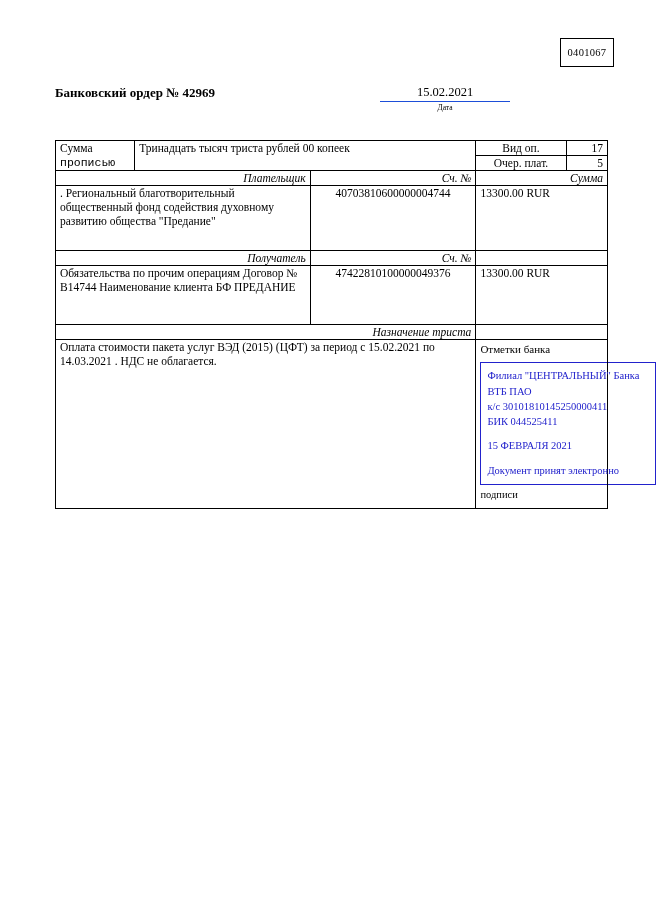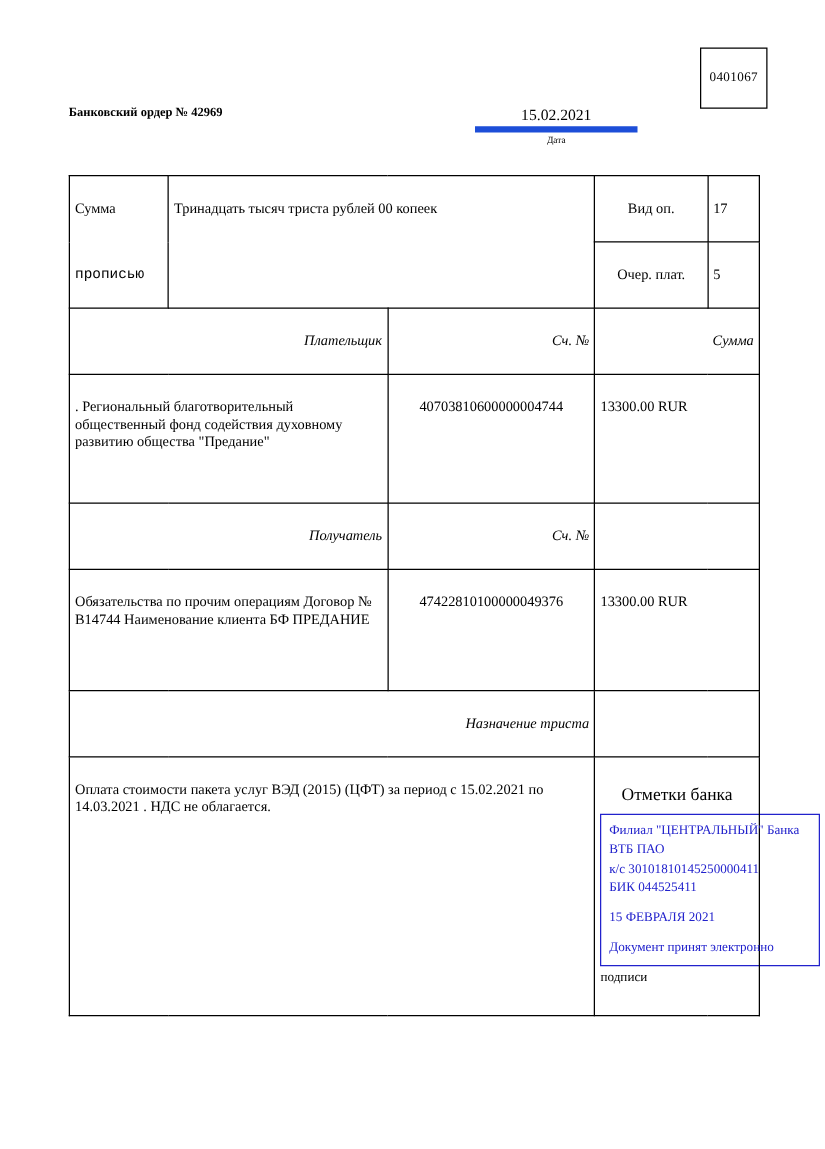--- a/index.html
+++ b/index.html
@@ -22,49 +22,49 @@
   }
   
   .form-code {
     position: absolute;
     top: 38px;
     left: 560px;
     width: 48px;
     border: 1px solid #000;
     font-size: 10.5px;
     text-align: center;
-    padding: 18px 2px;
+    padding: 8px 2px;
     letter-spacing: 0.3px;
   }
   
   .title-row {
     position: absolute;
     top: 85px;
     left: 55px;
     width: 555px;
     height: 22px;
   }
   .doc-title {
     position: absolute;
     left: 0;
     top: 0;
-    font-size: 10px;
+    font-size: 13px;
     font-weight: bold;
     white-space: nowrap;
   }
   .date-wrap {
     position: absolute;
     left: 325px;
     top: 0;
     width: 130px;
     text-align: center;
   }
   .date-value {
     font-size: 12.5px;
-    border-bottom: 5px solid #1d4ed8;
+    border-bottom: 1px solid #1d4ed8;
     display: block;
     padding-bottom: 1px;
   }
   .date-caption {
     font-size: 7.5px;
     display: block;
     margin-top: 1px;
   }
   
   .main-table {
@@ -73,53 +73,53 @@
     left: 55px;
     width: 553px;
     border-collapse: collapse;
     table-layout: fixed;
   }
   .main-table td, .main-table th {
     border: 1px solid #000;
     font-size: 11.5px;
     font-weight: normal;
     vertical-align: top;
-    padding: 19px 4px;
+    padding: 0 4px;
     line-height: 1.22;
   }
   .no-bottom { border-bottom: none !important; }
   .no-top { border-top: none !important; font-family: Liberation Mono, monospace; }
   .cell-sum-label {
     width: 65px;
     padding-top: 3px;
   }
   .cell-amount-words {
     padding-top: 3px;
     margin-left: 17px;
   }
   .cell-type-label {
     width: 74px;
     text-align: center;
     font-size: 11.5px;
     padding-top: 3px;
   }
   .cell-type-value {
     width: 34px;
-    text-align: left;
+    text-align: right;
     padding-top: 3px;
   }
   .hdr { text-align: right; font-size: 11.5px; font-style: italic; }
   .acct-col { width: 140px; text-align: center; }
   .payer-block { height: 64px; }
   .payee-block { height: 58px; }
   .purpose-area { height: 168px; vertical-align: top; }
   .bank-marks-area { vertical-align: top; padding: 0; }
   .bank-marks-title {
-    text-align: center;
-    font-size: 14px;
+    text-align: left;
+    font-size: 11px;
     padding: 3px 0 6px 0;
   }
   .stamp {
     border: 1px solid #2222cc;
     color: #2222cc;
     font-size: 10.5px;
     line-height: 1.45;
     width: 176px;
     margin: 0 auto;
     padding: 5px 6px 6px 6px;

